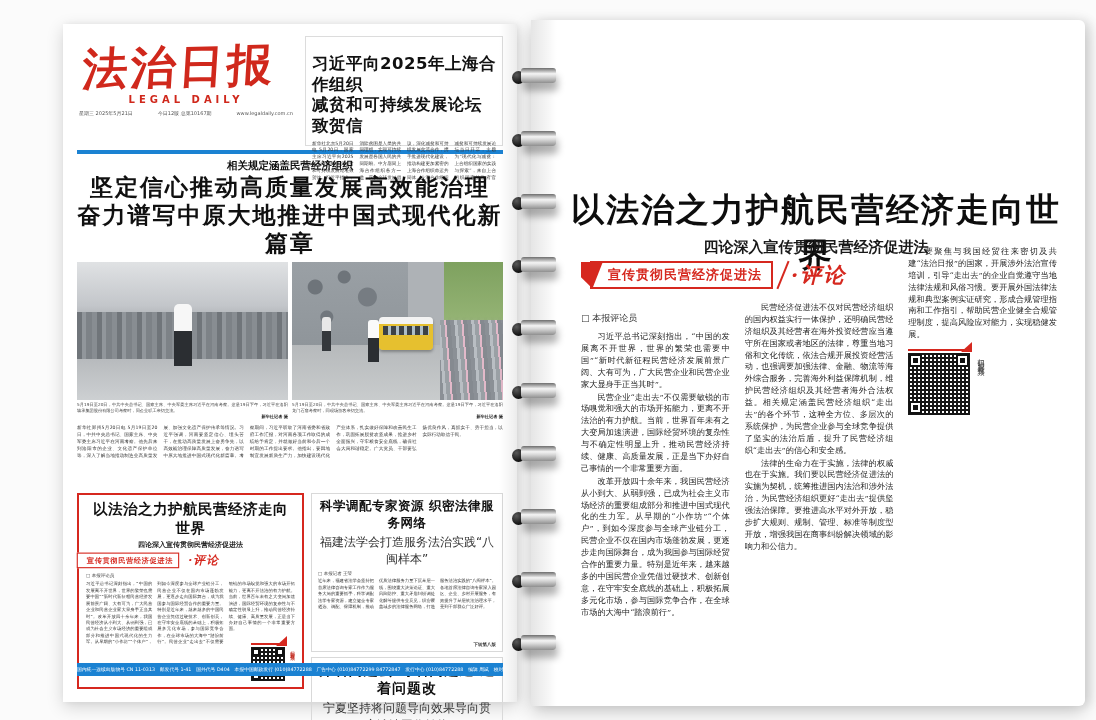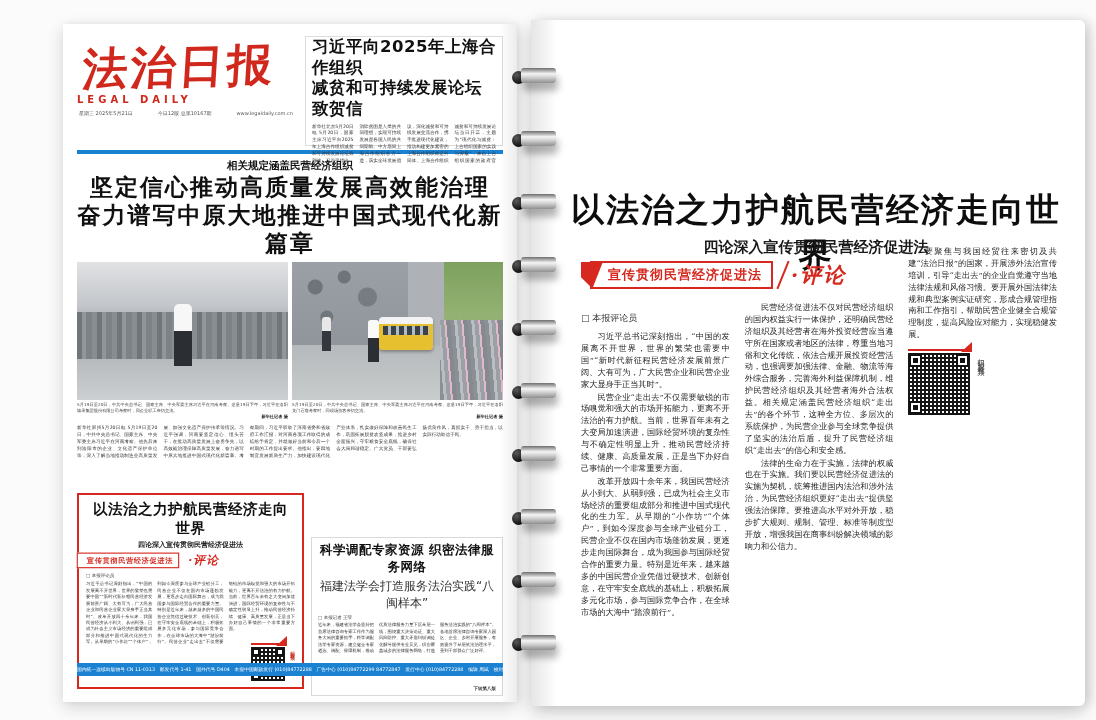--- a/index.html
+++ b/index.html
@@ -25,23 +25,23 @@
     background:linear-gradient(180deg,#6d6d6d,#f4f4f4 38%,#d8d8d8 58%,#8f8f8f);
     box-shadow:2px 8px 7px rgba(0,0,0,.28); }
 
   
   .lp { position:relative; width:100%; height:100%; padding:12px 14px 0 14px; color:#222; }
   .lp-top { display:flex; gap:10px; height:110px; }
   .masthead { width:218px; position:relative; }
   .m-title { font-family:"DejaVu Serif",serif; font-weight:bold; color:#d0281c;
     font-size:45px; letter-spacing:3px; transform:skewX(-5deg) rotate(-1.5deg);
     line-height:1.1; padding:6px 0 0 6px; white-space:nowrap; }
-  .m-sub { text-align:left; color:#d0281c; font-weight:bold; font-size:10px; letter-spacing:4px; margin-top:2px; }
+  .m-sub { text-align:center; color:#d0281c; font-weight:bold; font-size:10px; letter-spacing:4px; margin-top:2px; }
   .m-date { display:flex; justify-content:space-between; font-size:5px; color:#555; margin-top:5px; padding:0 2px; }
-  .top-story { flex:1; border:1px solid #dcdcdc; padding:0 6px; }
+  .top-story { flex:1; border:1px solid #dcdcdc; padding:17px 6px; }
   .ts-head { font-weight:900; font-size:16.5px; line-height:1.25; letter-spacing:.5px; color:#111; }
   .ts-body { margin-top:4px; column-count:4; column-gap:6px; font-size:4.6px; line-height:1.5;
     text-align:justify; color:#333; height:44px; overflow:hidden; }
   .blue-rule { height:4px; background:#1b82d2; margin-top:4px; }
   .kicker { text-align:center; font-weight:bold; font-size:10.5px; margin-top:5px; color:#111; }
   .lead-h { text-align:center; font-weight:900; font-size:23px; letter-spacing:2px; line-height:1.22; color:#101010; }
   .photos { display:flex; gap:4px; margin-top:5px; }
   .photo-fig { flex:1; }
   .photo { position:relative; height:138px; overflow:hidden; background:#aeb2b6; }
   .ph1-ceiling { position:absolute; inset:0 0 55% 0;
@@ -81,21 +81,21 @@
     text-align:justify; color:#333; height:62px; overflow:hidden; }
 
   .lp-bottom { display:flex; gap:7px; margin-top:6px; height:196px; }
   .red-box { width:227px; border:2px solid #d6281f; padding:5px 7px 4px; position:relative; }
   .rb-head { font-family:"DejaVu Serif",serif; text-align:center; font-weight:bold; font-size:14.5px;
     letter-spacing:.5px; color:#101010; }
   .rb-sub { text-align:center; font-size:7px; font-weight:bold; color:#222; margin-top:2px; }
   .rb-body { margin-top:3px; column-count:3; column-gap:5px; font-size:4.3px; line-height:1.5;
     text-align:justify; color:#333; height:118px; overflow:hidden; }
   .mid-col { flex:1; display:flex; flex-direction:column; gap:5px; }
-  .story-box { border:1px solid #d9d9d9; padding:4px 6px;margin-top:44px; }
+  .story-box { border:1px solid #d9d9d9; padding:4px 6px; }
   .s2-head { text-align:center; font-weight:900; font-size:12.5px; letter-spacing:.5px; color:#111; }
   .s-sub { text-align:center; font-size:12px; color:#333; margin-top:2px; }
   .s-byline { font-size:4.5px; color:#444; margin-top:3px; }
   .s-body { margin-top:2px; column-count:3; column-gap:5px; font-size:4.3px; line-height:1.5;
     text-align:justify; color:#333; overflow:hidden; }
   .s2-body { height:64px; }
   .s3-body { height:42px; }
   .jump { text-align:right; font-size:4.5px; color:#333; font-weight:bold; }
   .s3-head { text-align:center; font-weight:900; font-size:14px; letter-spacing:1px; color:#111; }
   .lp-footer { position:absolute; left:14px; right:14px; bottom:26px; height:13px; background:#1b82d2;

